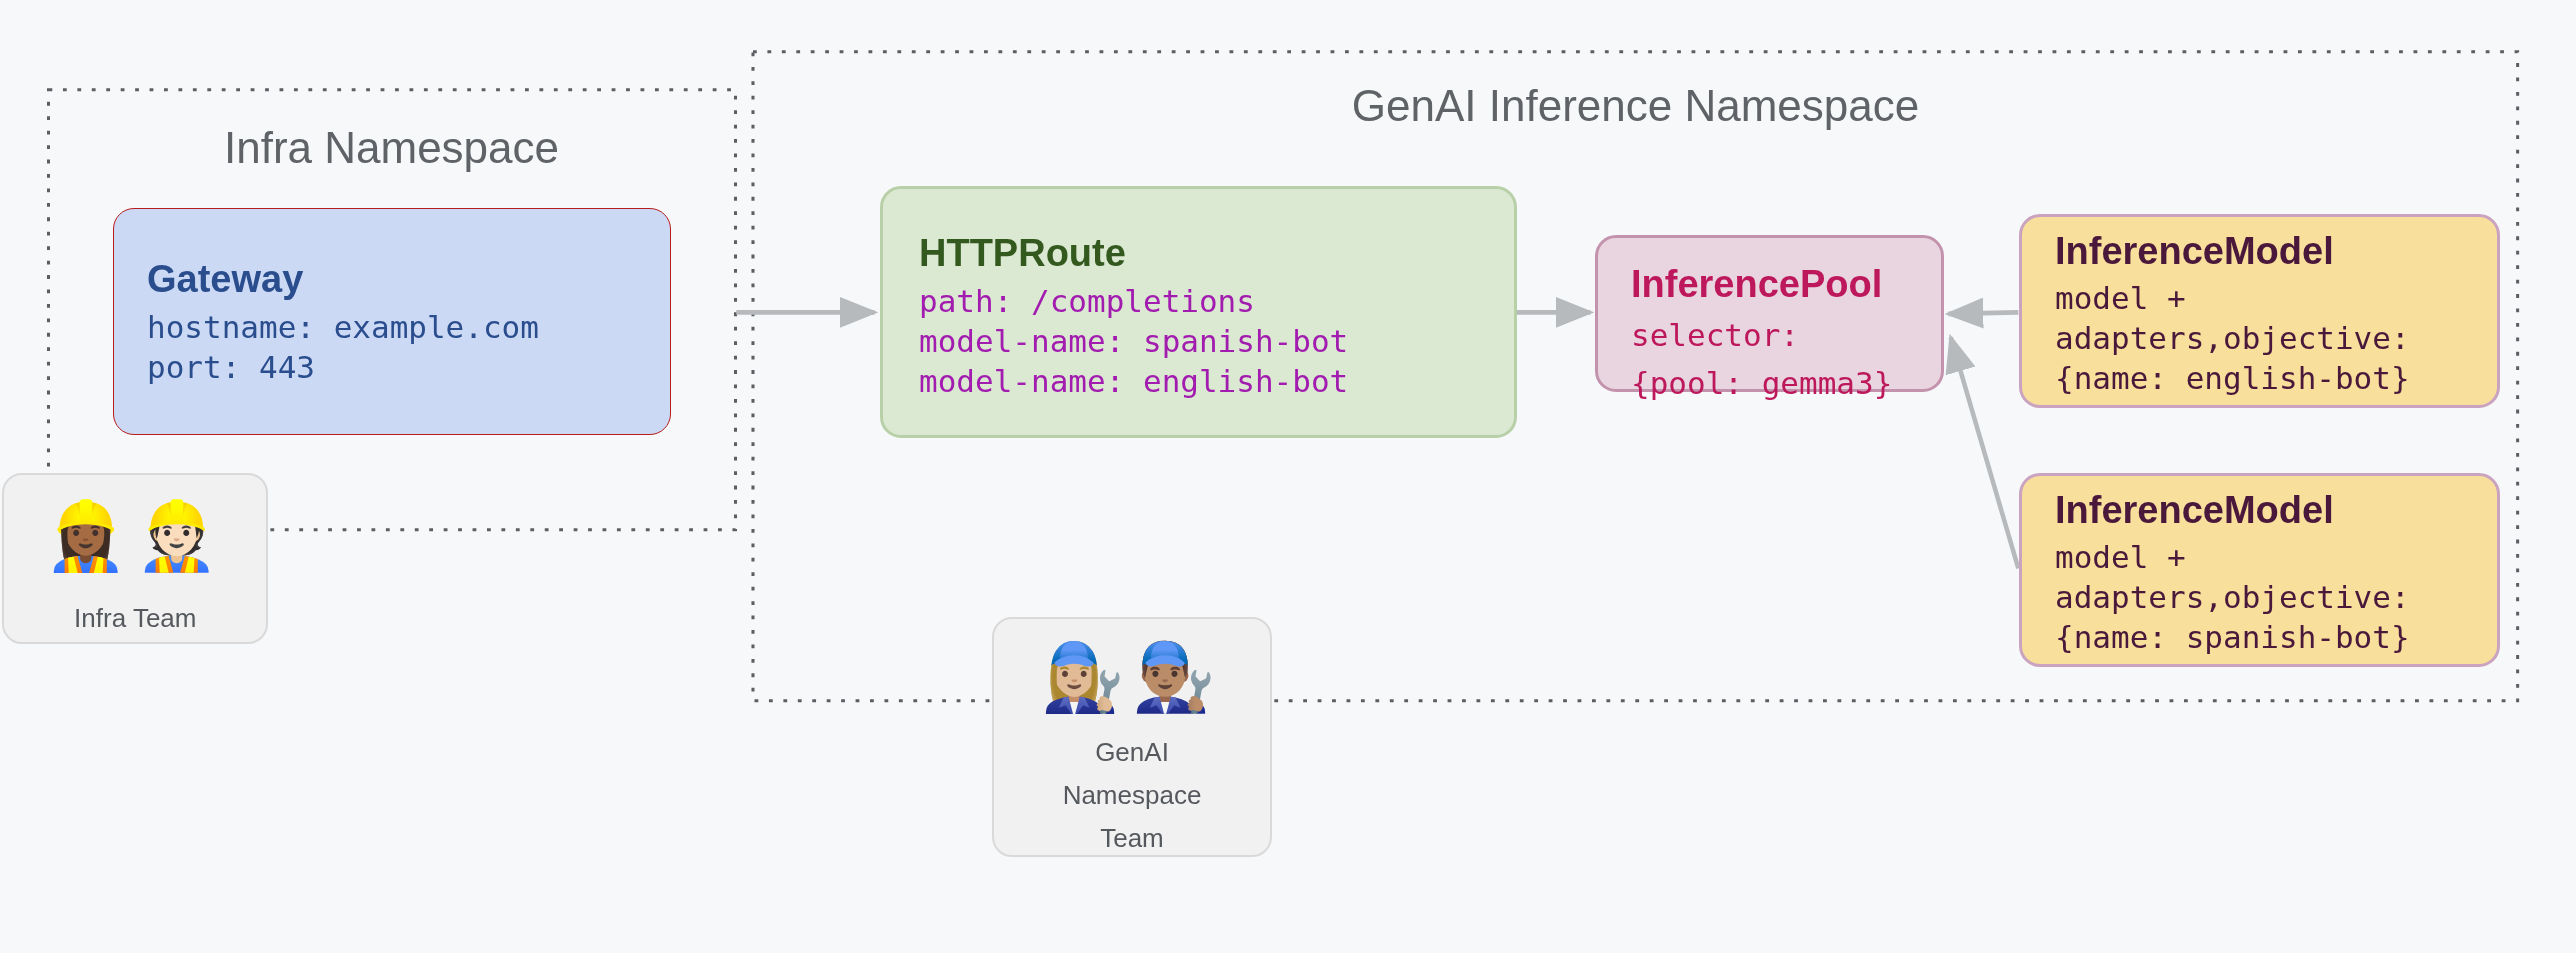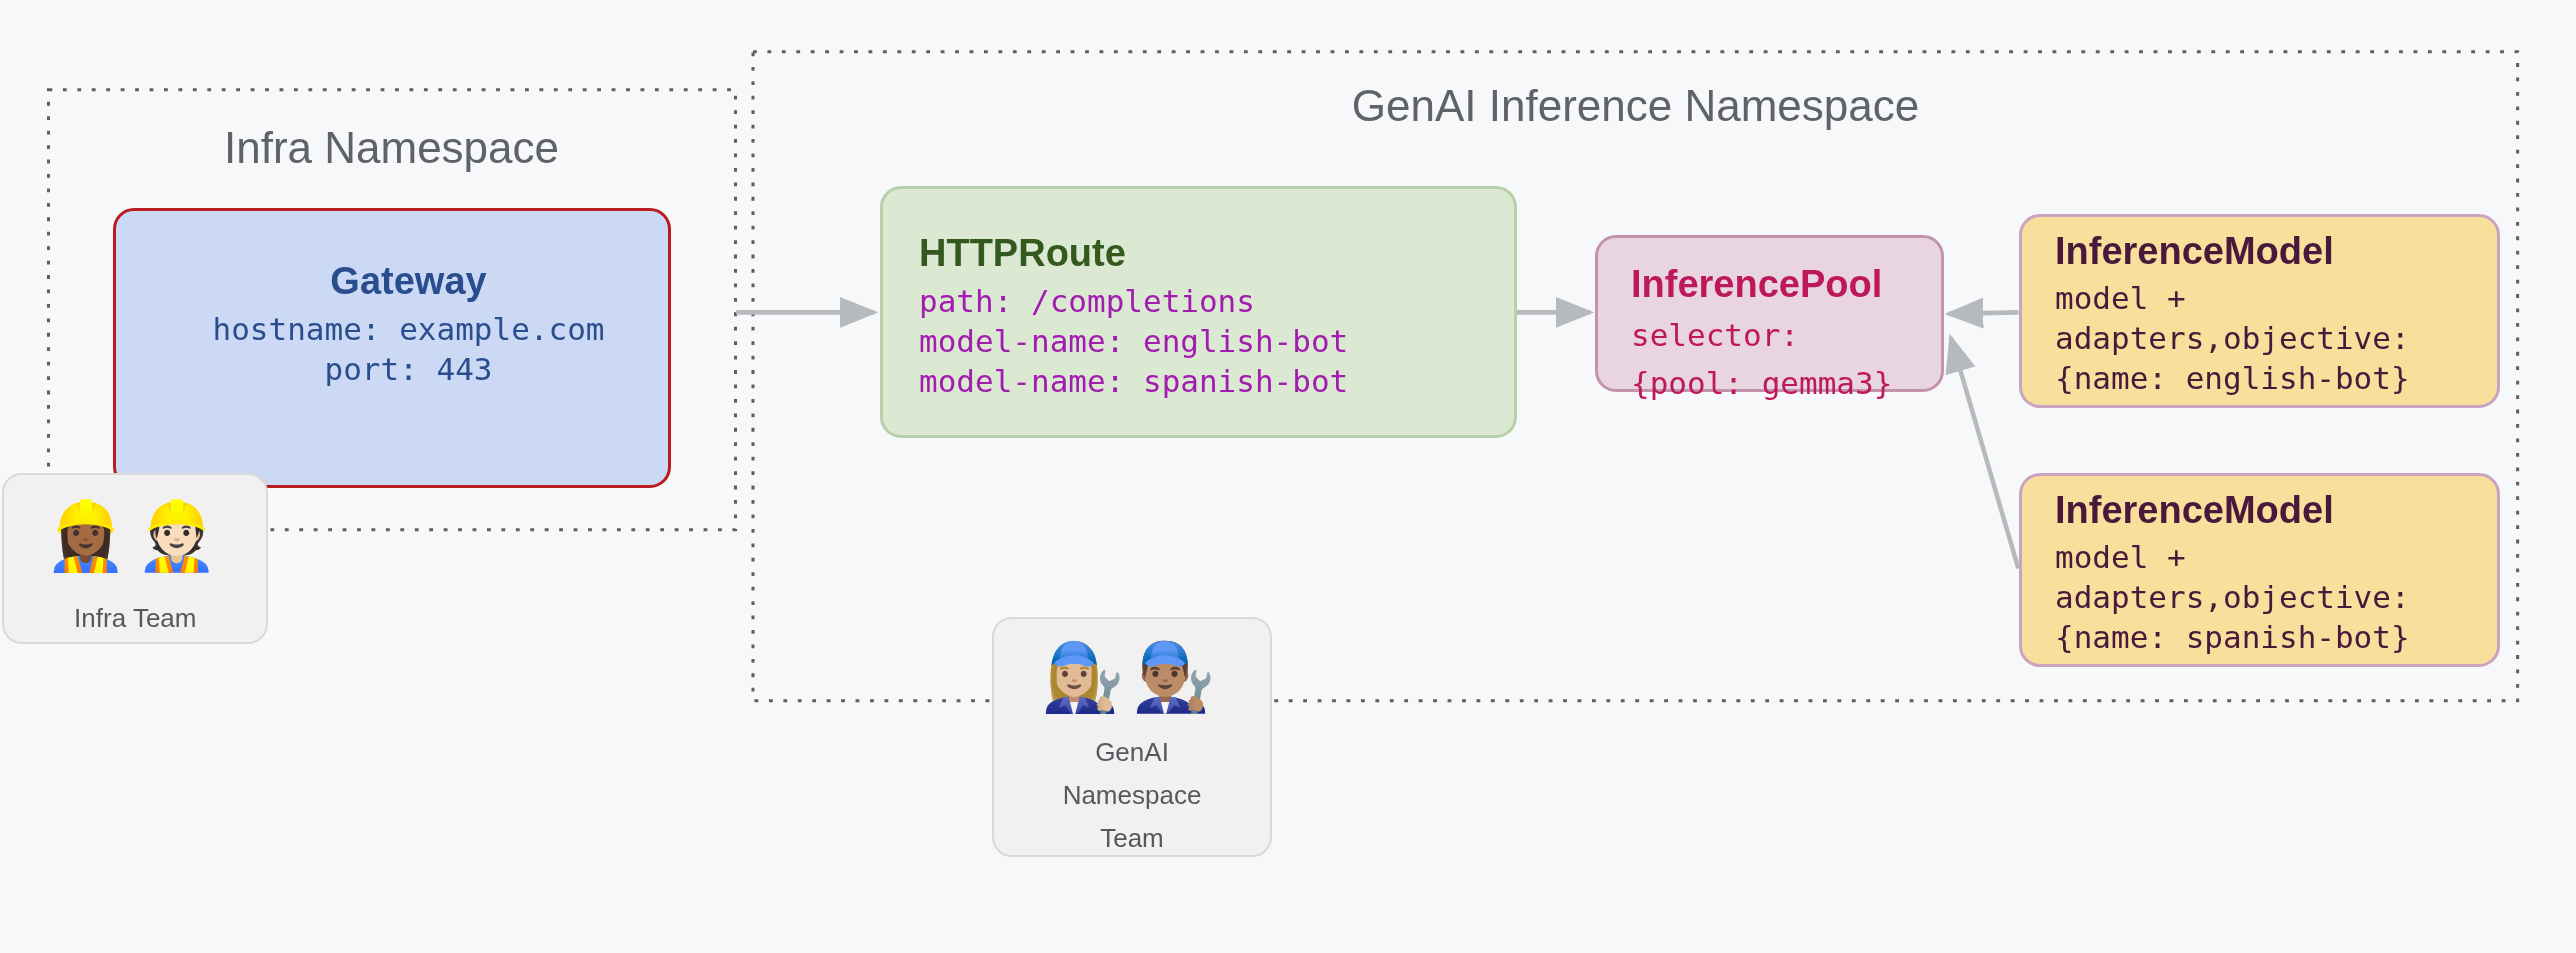--- a/index.html
+++ b/index.html
@@ -43,25 +43,24 @@
     margin-top: 4.6px;
   }
   .node .mono-line {
     display: block;
     font-family: "DejaVu Sans Mono", "Liberation Mono", monospace;
     font-size: 31px;
     line-height: 40px;
     white-space: pre;
   }
   #gateway {
-    left: 113px; top: 208px; width: 558px; height: 280px;
+    left: 113px; top: 208px; width: 558px; height: 227px;
     background: #cbd9f4;
-    border: 3px solid #b91c1c;
+    border: 1px solid #b91c1c;
     padding: 47px 0 0 33px;
-    text-align: center;
   }
   #gateway .node-title, #gateway .mono-line { color: #2a4d8e; }
   #httproute {
     left: 880px; top: 186px; width: 637px; height: 252px;
     background: #dbe8d2;
     border: 3px solid #b8d0a8;
     padding: 41px 0 0 36px;
   }
   #httproute .node-title { color: #33591f; }
   #httproute .mono-line { color: #a21caf; }
@@ -139,22 +138,22 @@
     <div class="mono-block">
       <span class="mono-line">hostname: example.com</span>
       <span class="mono-line">port: 443</span>
     </div>
   </div>
 
   <div class="node" id="httproute">
     <div class="node-title">HTTPRoute</div>
     <div class="mono-block">
       <span class="mono-line">path: /completions</span>
+      <span class="mono-line">model-name: spanish-bot</span>
       <span class="mono-line">model-name: english-bot</span>
-      <span class="mono-line">model-name: spanish-bot</span>
     </div>
   </div>
 
   <div class="node" id="inference-pool">
     <div class="node-title">InferencePool</div>
     <div class="mono-block">
       <span class="mono-line">selector:</span>
       <span class="mono-line">{pool: gemma3}</span>
     </div>
   </div>

